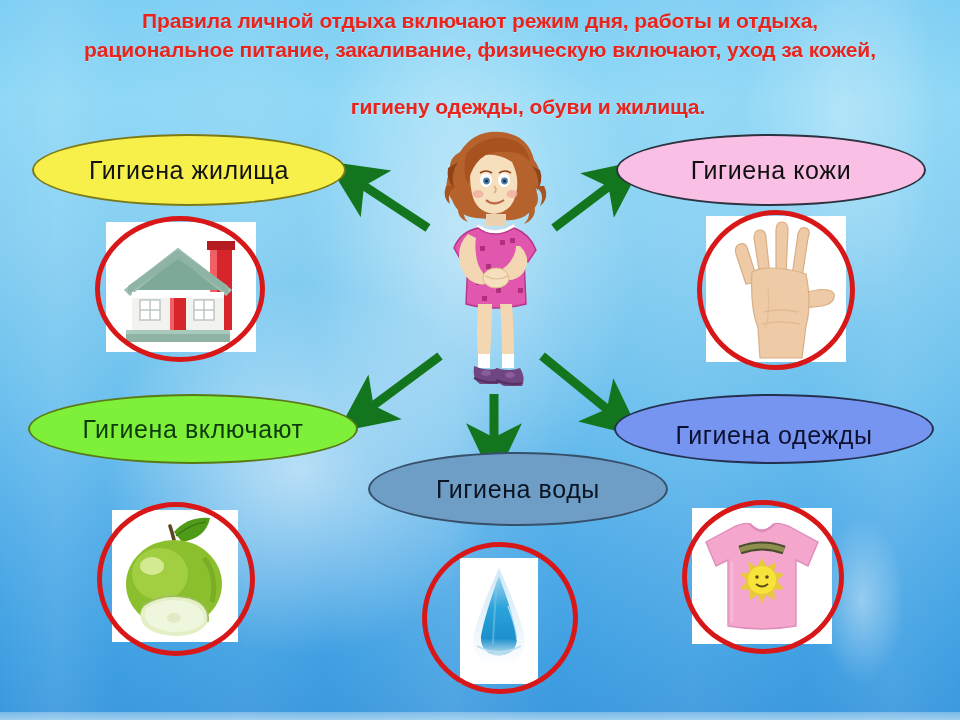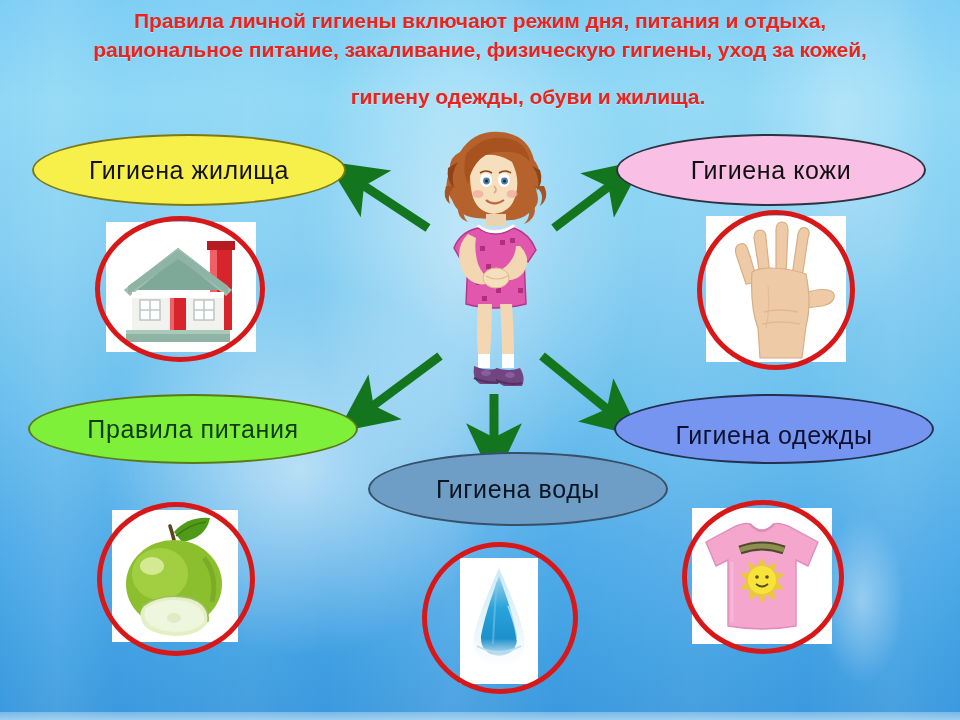--- a/index.html
+++ b/index.html
@@ -64,21 +64,21 @@
     color: #e8241c;
     font-family: "Liberation Sans", sans-serif;
     font-weight: bold;
     font-size: 21px;
     line-height: 29px;
     letter-spacing: -0.1px;
     text-shadow: 0 1px 0 rgba(255,255,255,0.35);
     white-space: nowrap;
   }
   .title-line.l3 {
-    margin-top: 18px;
+    margin-top: 28px;
     padding-left: 96px;
   }
 
   
   .node {
     position: absolute;
     display: flex;
     align-items: center;
     justify-content: center;
     border-radius: 50%;
@@ -194,22 +194,22 @@
   .girl-art { position: absolute; left: 0; top: 0; width: 140px; height: 268px; }
 </style>
 </head>
 <body>
 
 <div id="slide">
 
   <div class="bg-streaks"></div>
 
   <div id="title-block">
-    <div class="title-line l1">Правила личной гигиены включают режим дня, питания и отдыха,</div>
-    <div class="title-line l2">рациональное питание, закаливание, физическую гигиены, уход за кожей,</div>
+    <div class="title-line l1">Правила личной отдыха включают режим дня, работы и отдыха,</div>
+    <div class="title-line l2">рациональное питание, закаливание, физическую включают, уход за кожей,</div>
     <div class="title-line l3">гигиену одежды, обуви и жилища.</div>
   </div>
 
   <svg id="arrows" viewBox="0 0 960 720">
     <defs>
       <marker id="ah" markerWidth="7" markerHeight="7" refX="3.2" refY="3.5" orient="auto" markerUnits="strokeWidth">
         <path d="M0,0.4 L6.6,3.5 L0,6.6 L1.6,3.5 Z" fill="#13761f"></path>
       </marker>
     </defs>
     <g stroke="#13761f" stroke-width="9" fill="none" marker-end="url(#ah)">
@@ -223,21 +223,21 @@
 
   <div class="node" id="node-housing">
     <span class="node-label">Гигиена жилища</span>
   </div>
 
   <div class="node" id="node-skin">
     <span class="node-label">Гигиена кожи</span>
   </div>
 
   <div class="node" id="node-food">
-    <span class="node-label">Правила питания</span>
+    <span class="node-label">Гигиена включают</span>
   </div>
 
   <div class="node" id="node-clothes">
     <span class="node-label">Гигиена одежды</span>
   </div>
 
   <div class="node" id="node-water">
     <span class="node-label">Гигиена воды</span>
   </div>
 

